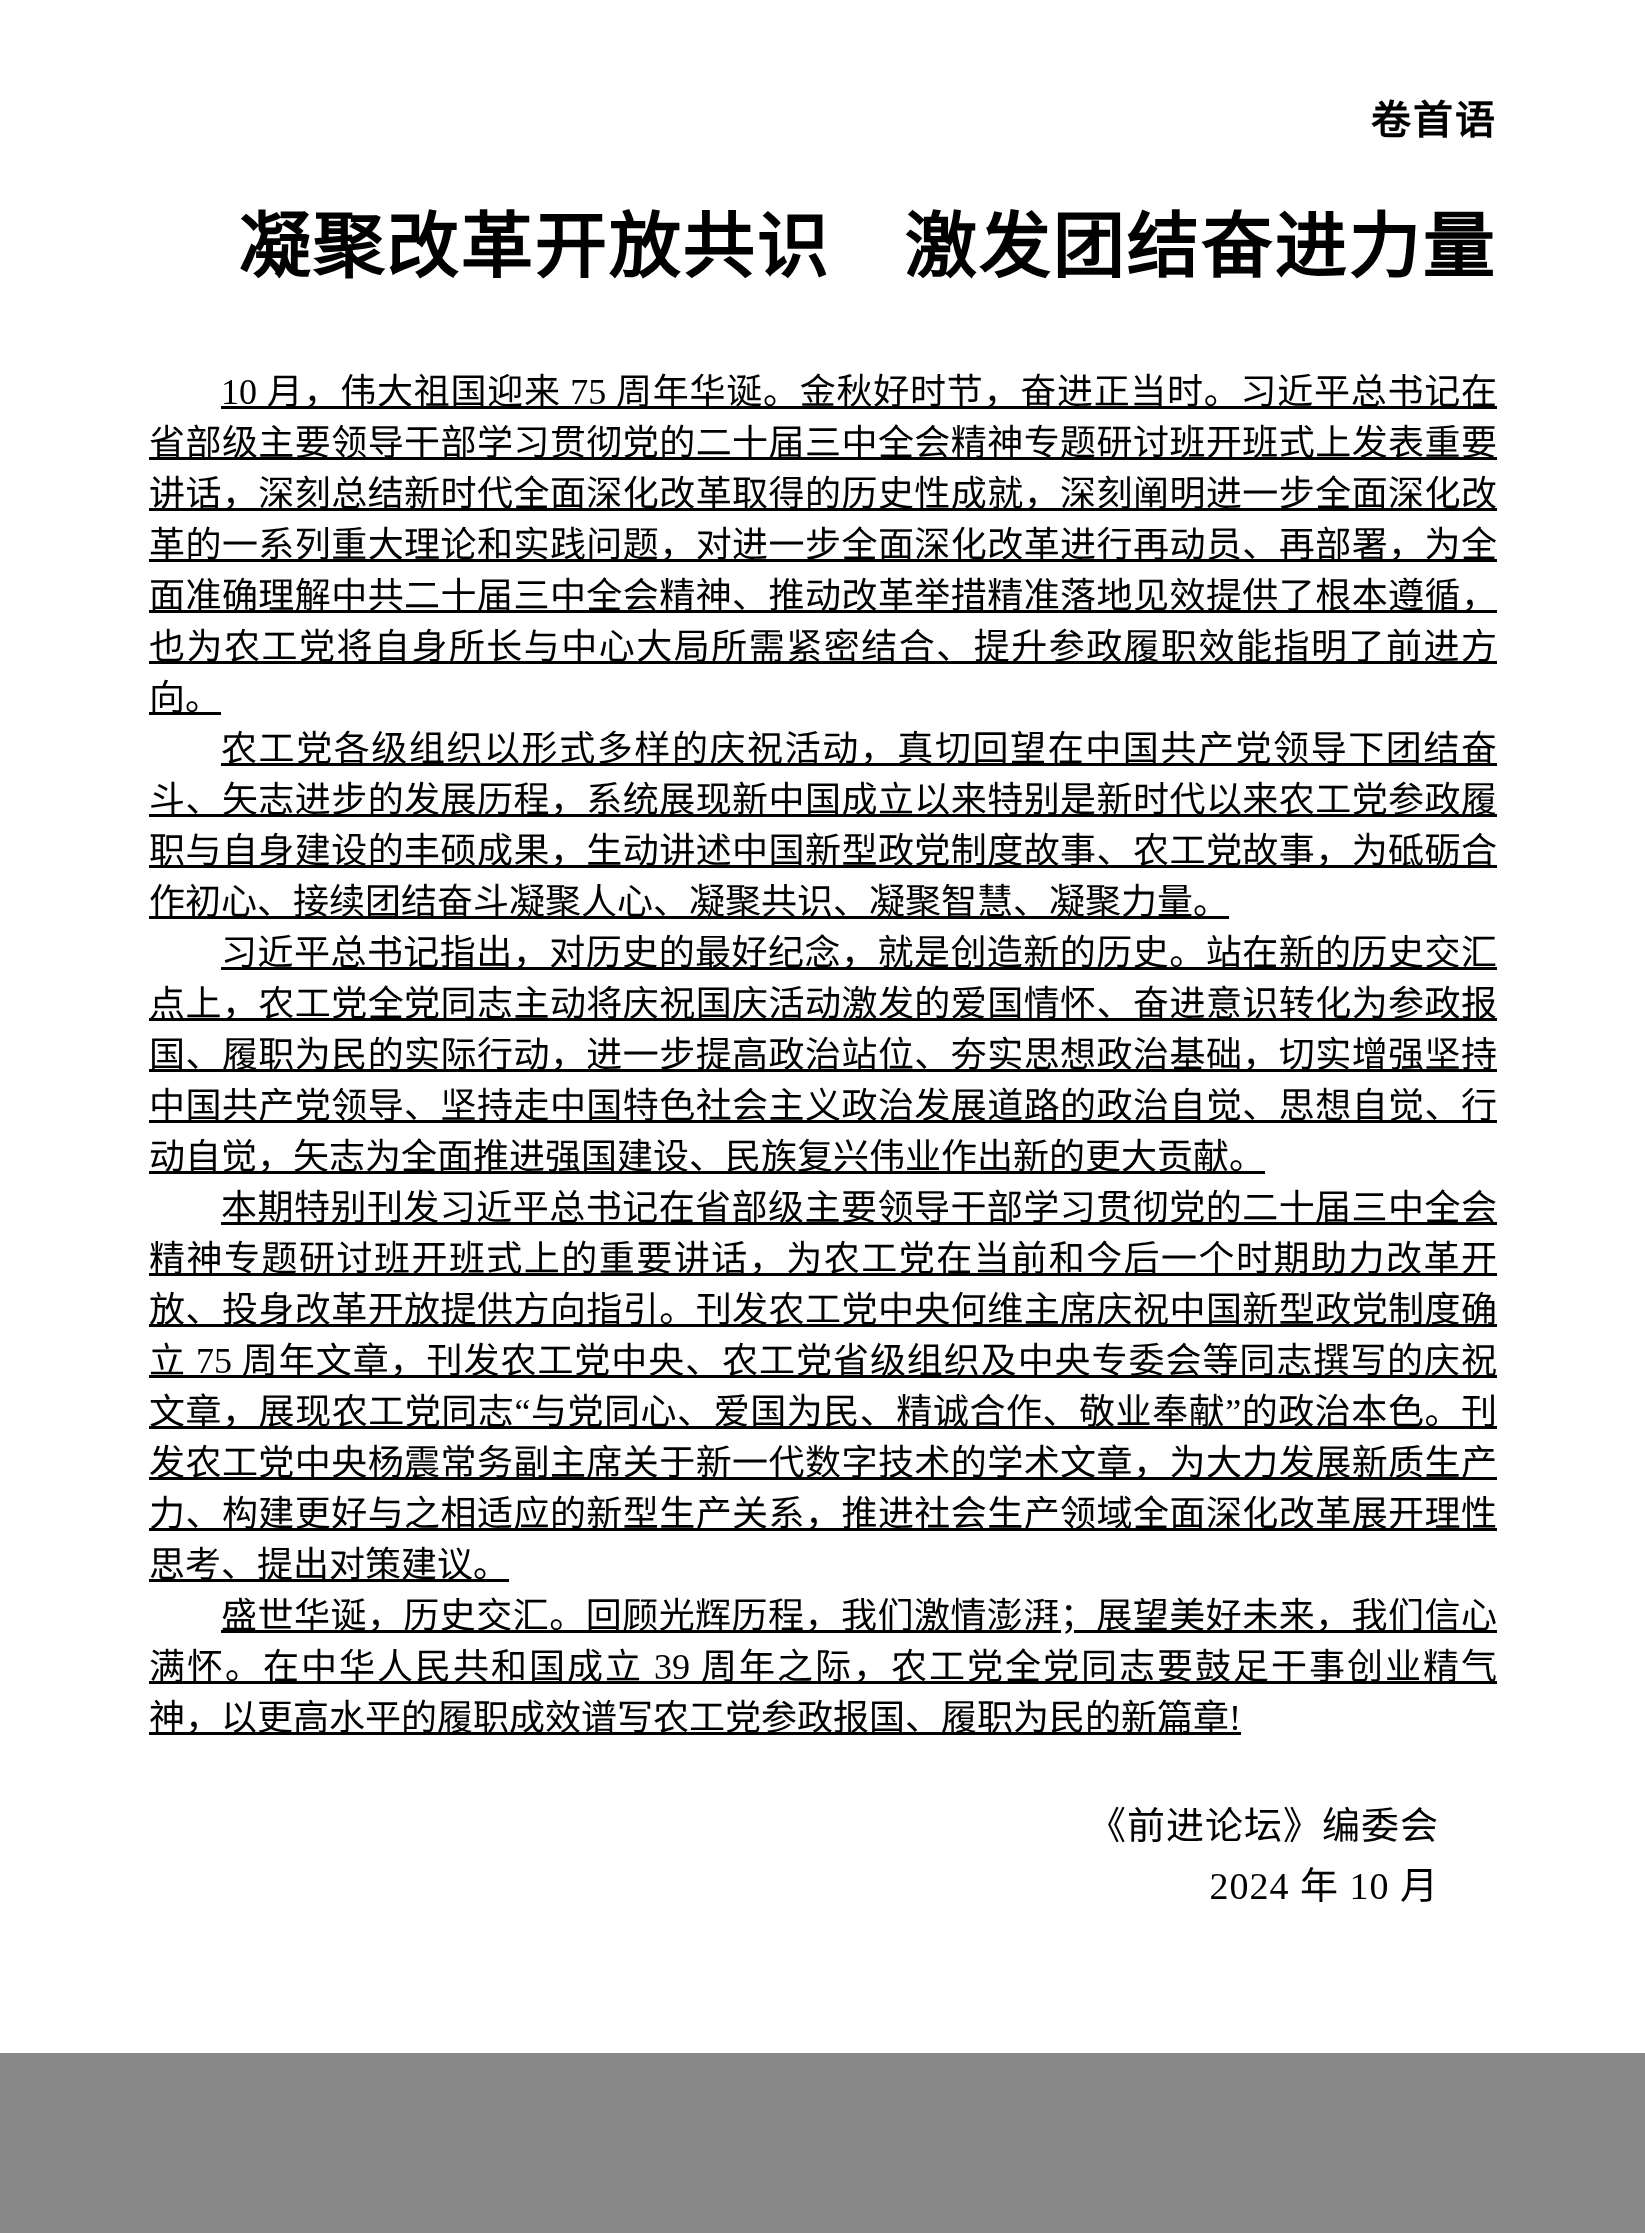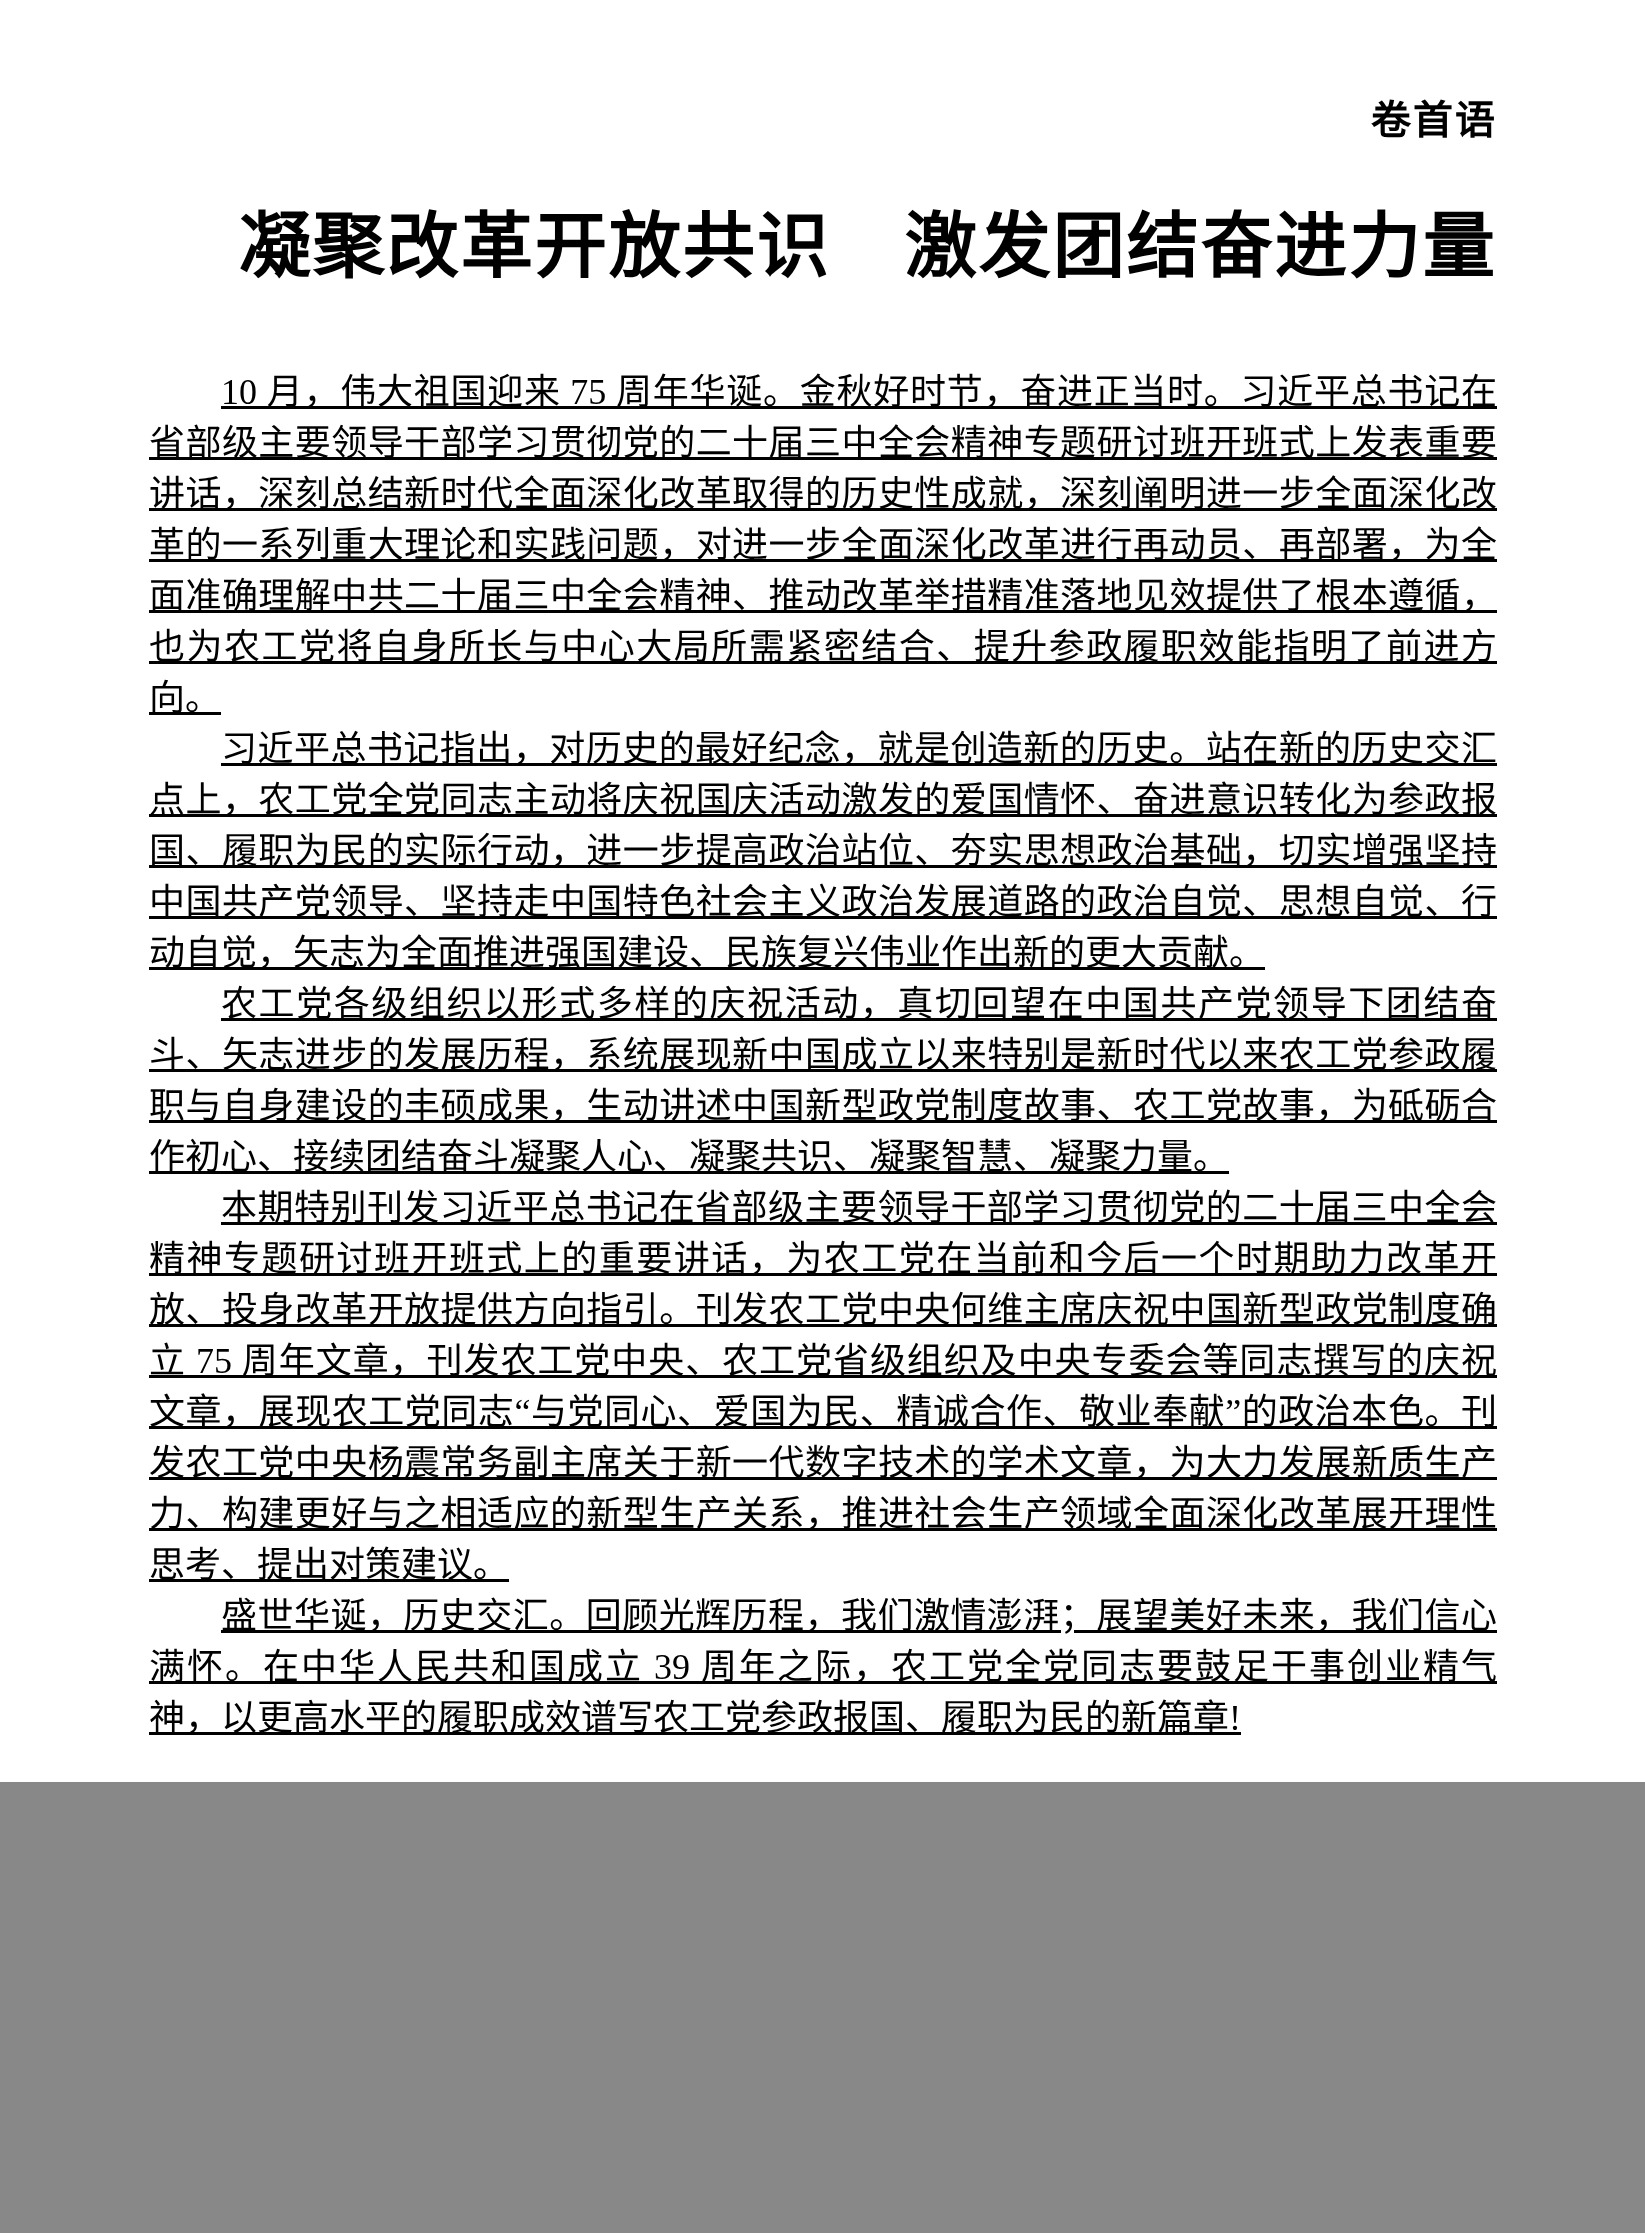--- a/index.html
+++ b/index.html
@@ -1,20 +1,20 @@
 <!DOCTYPE html>
 <html lang="zh-CN"><head>
 <meta charset="utf-8">
 <style>
   * { margin: 0; padding: 0; box-sizing: border-box; }
   html, body { background: #888; }
   .page {
     position: relative;
     width: 1646px;
-    height: 1782px;
+    height: 2053px;
     margin: 0 auto;
     background: #ffffff;
     color: #000000;
     padding: 0 149px;
     overflow: hidden;
     font-family: "Liberation Serif", "DejaVu Serif", serif;
   }
   .corner-label {
     margin-top: 96px;
     text-align: right;
@@ -69,22 +69,22 @@
 <body>
 
 <div class="page">
 
   <div class="corner-label">卷首语</div>
 
   <h1 class="doc-title">凝聚改革开放共识　激发团结奋进力量</h1>
 
   <div class="doc-body">
     <p>10 月，伟大祖国迎来 75 周年华诞。金秋好时节，奋进正当时。习近平总书记在省部级主要领导干部学习贯彻党的二十届三中全会精神专题研讨班开班式上发表重要讲话，深刻总结新时代全面深化改革取得的历史性成就，深刻阐明进一步全面深化改革的一系列重大理论和实践问题，对进一步全面深化改革进行再动员、再部署，为全面准确理解中共二十届三中全会精神、推动改革举措精准落地见效提供了根本遵循，也为农工党将自身所长与中心大局所需紧密结合、提升参政履职效能指明了前进方向。</p>
+    <p>农工党各级组织以形式多样的庆祝活动，真切回望在中国共产党领导下团结奋斗、矢志进步的发展历程，系统展现新中国成立以来特别是新时代以来农工党参政履职与自身建设的丰硕成果，生动讲述中国新型政党制度故事、农工党故事，为砥砺合作初心、接续团结奋斗凝聚人心、凝聚共识、凝聚智慧、凝聚力量。</p>
     <p>习近平总书记指出，对历史的最好纪念，就是创造新的历史。站在新的历史交汇点上，农工党全党同志主动将庆祝国庆活动激发的爱国情怀、奋进意识转化为参政报国、履职为民的实际行动，进一步提高政治站位、夯实思想政治基础，切实增强坚持中国共产党领导、坚持走中国特色社会主义政治发展道路的政治自觉、思想自觉、行动自觉，矢志为全面推进强国建设、民族复兴伟业作出新的更大贡献。</p>
-    <p>农工党各级组织以形式多样的庆祝活动，真切回望在中国共产党领导下团结奋斗、矢志进步的发展历程，系统展现新中国成立以来特别是新时代以来农工党参政履职与自身建设的丰硕成果，生动讲述中国新型政党制度故事、农工党故事，为砥砺合作初心、接续团结奋斗凝聚人心、凝聚共识、凝聚智慧、凝聚力量。</p>
     <p>本期特别刊发习近平总书记在省部级主要领导干部学习贯彻党的二十届三中全会精神专题研讨班开班式上的重要讲话，为农工党在当前和今后一个时期助力改革开放、投身改革开放提供方向指引。刊发农工党中央何维主席庆祝中国新型政党制度确立 75 周年文章，刊发农工党中央、农工党省级组织及中央专委会等同志撰写的庆祝文章，展现农工党同志“与党同心、爱国为民、精诚合作、敬业奉献”的政治本色。刊发农工党中央杨震常务副主席关于新一代数字技术的学术文章，为大力发展新质生产力、构建更好与之相适应的新型生产关系，推进社会生产领域全面深化改革展开理性思考、提出对策建议。</p>
     <p>盛世华诞，历史交汇。回顾光辉历程，我们激情澎湃；展望美好未来，我们信心满怀。在中华人民共和国成立 39 周年之际，农工党全党同志要鼓足干事创业精气神，以更高水平的履职成效谱写农工党参政报国、履职为民的新篇章!</p>
   </div>
 
   <div class="signature-block">
     <div class="signature-line">《前进论坛》编委会</div>
     <div class="date-line">2024 年 10 月</div>
   </div>
 
 </div>

